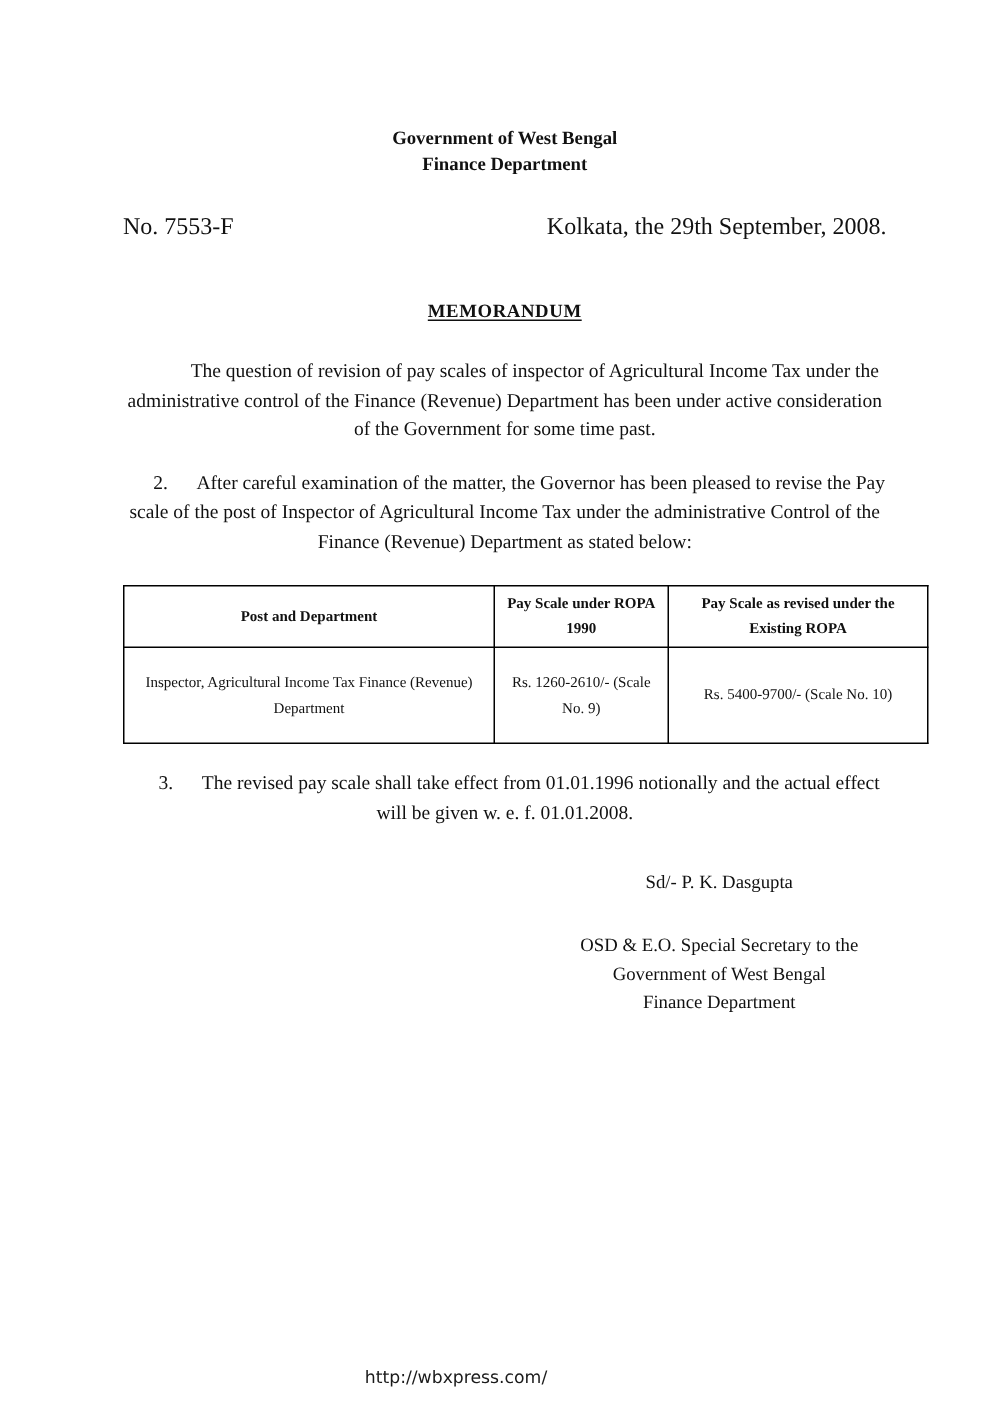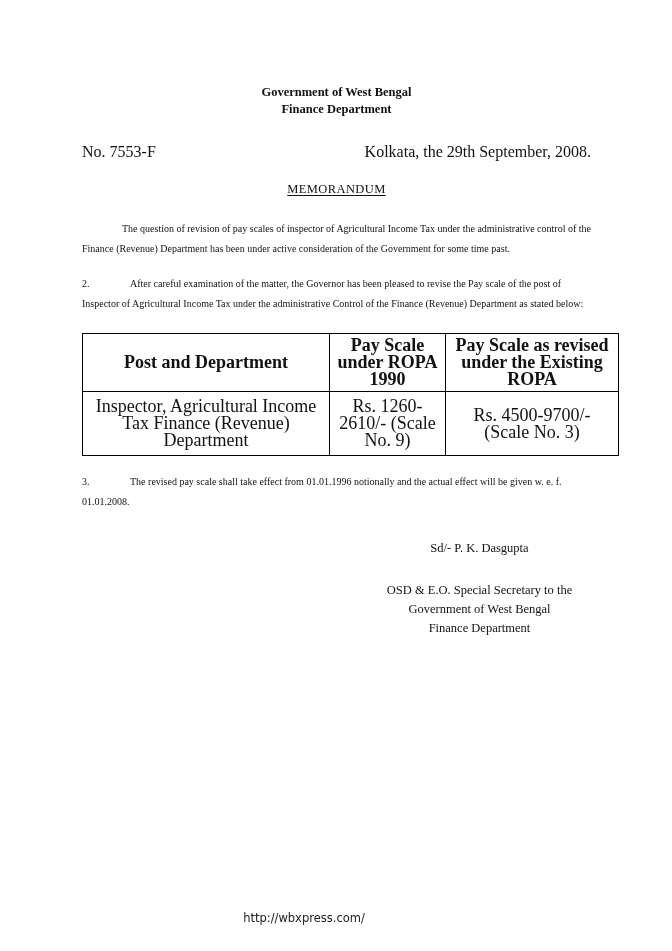--- a/index.html
+++ b/index.html
@@ -46,51 +46,51 @@
     line-height: 16px;
     display: flex;
     justify-content: space-between;
     align-items: baseline;
   }
   .refline .ref-no { white-space: nowrap; }
   .refline .ref-date { white-space: nowrap; margin-left: 38px; }
 
   
   .doc-title {
-    margin-top: 22px;
-    text-align: center;
-    font-weight: normal;
+    margin-top: 40px;
+    text-align: center;
+    font-weight: bold;
     font-size: 12.5px;
     letter-spacing: 0.4px;
   }
   .doc-title span {
     text-decoration: underline;
     text-underline-offset: 2px;
   }
 
   
   .para {
-    font-size: 10px;
+    font-size: 13px;
     line-height: 19.5px;
-    text-align: left;
+    text-align: center;
     margin-top: 16px;
   }
   .para.first { margin-top: 22px; text-indent: 40px; }
   .para .num {
     display: inline-block;
     width: 48px;
   }
 
   
   .paytable {
     margin-top: 20px;
     width: 509px;
     border-collapse: collapse;
     table-layout: fixed;
-    font-size: 18px;
+    font-size: 10px;
   }
   .paytable th, .paytable td {
     border: 1.5px solid #000000;
     text-align: center;
     line-height: 17px;
     padding: 3px 4px;
   }
   .paytable th {
     font-weight: bold;
     height: 34px;
@@ -166,21 +166,21 @@
         <tr>
           <th class="col-post">Post and Department</th>
           <th class="col-old">Pay Scale under ROPA 1990</th>
           <th class="col-new">Pay Scale as revised under the Existing ROPA</th>
         </tr>
       </thead>
       <tbody>
         <tr>
           <td class="col-post">Inspector, Agricultural Income Tax Finance (Revenue) Department</td>
           <td class="col-old">Rs. 1260-2610/- (Scale No. 9)</td>
-          <td class="col-new">Rs. 4500-9700/- (Scale No. 3)</td>
+          <td class="col-new">Rs. 5400-9700/- (Scale No. 10)</td>
         </tr>
       </tbody>
     </table>
 
     <p class="para">
       <span class="num">3.</span><span>The revised pay scale shall take effect from 01.01.1996 notionally and the actual effect will be given w. e. f. 01.01.2008.</span>
     </p>
 
 
 

